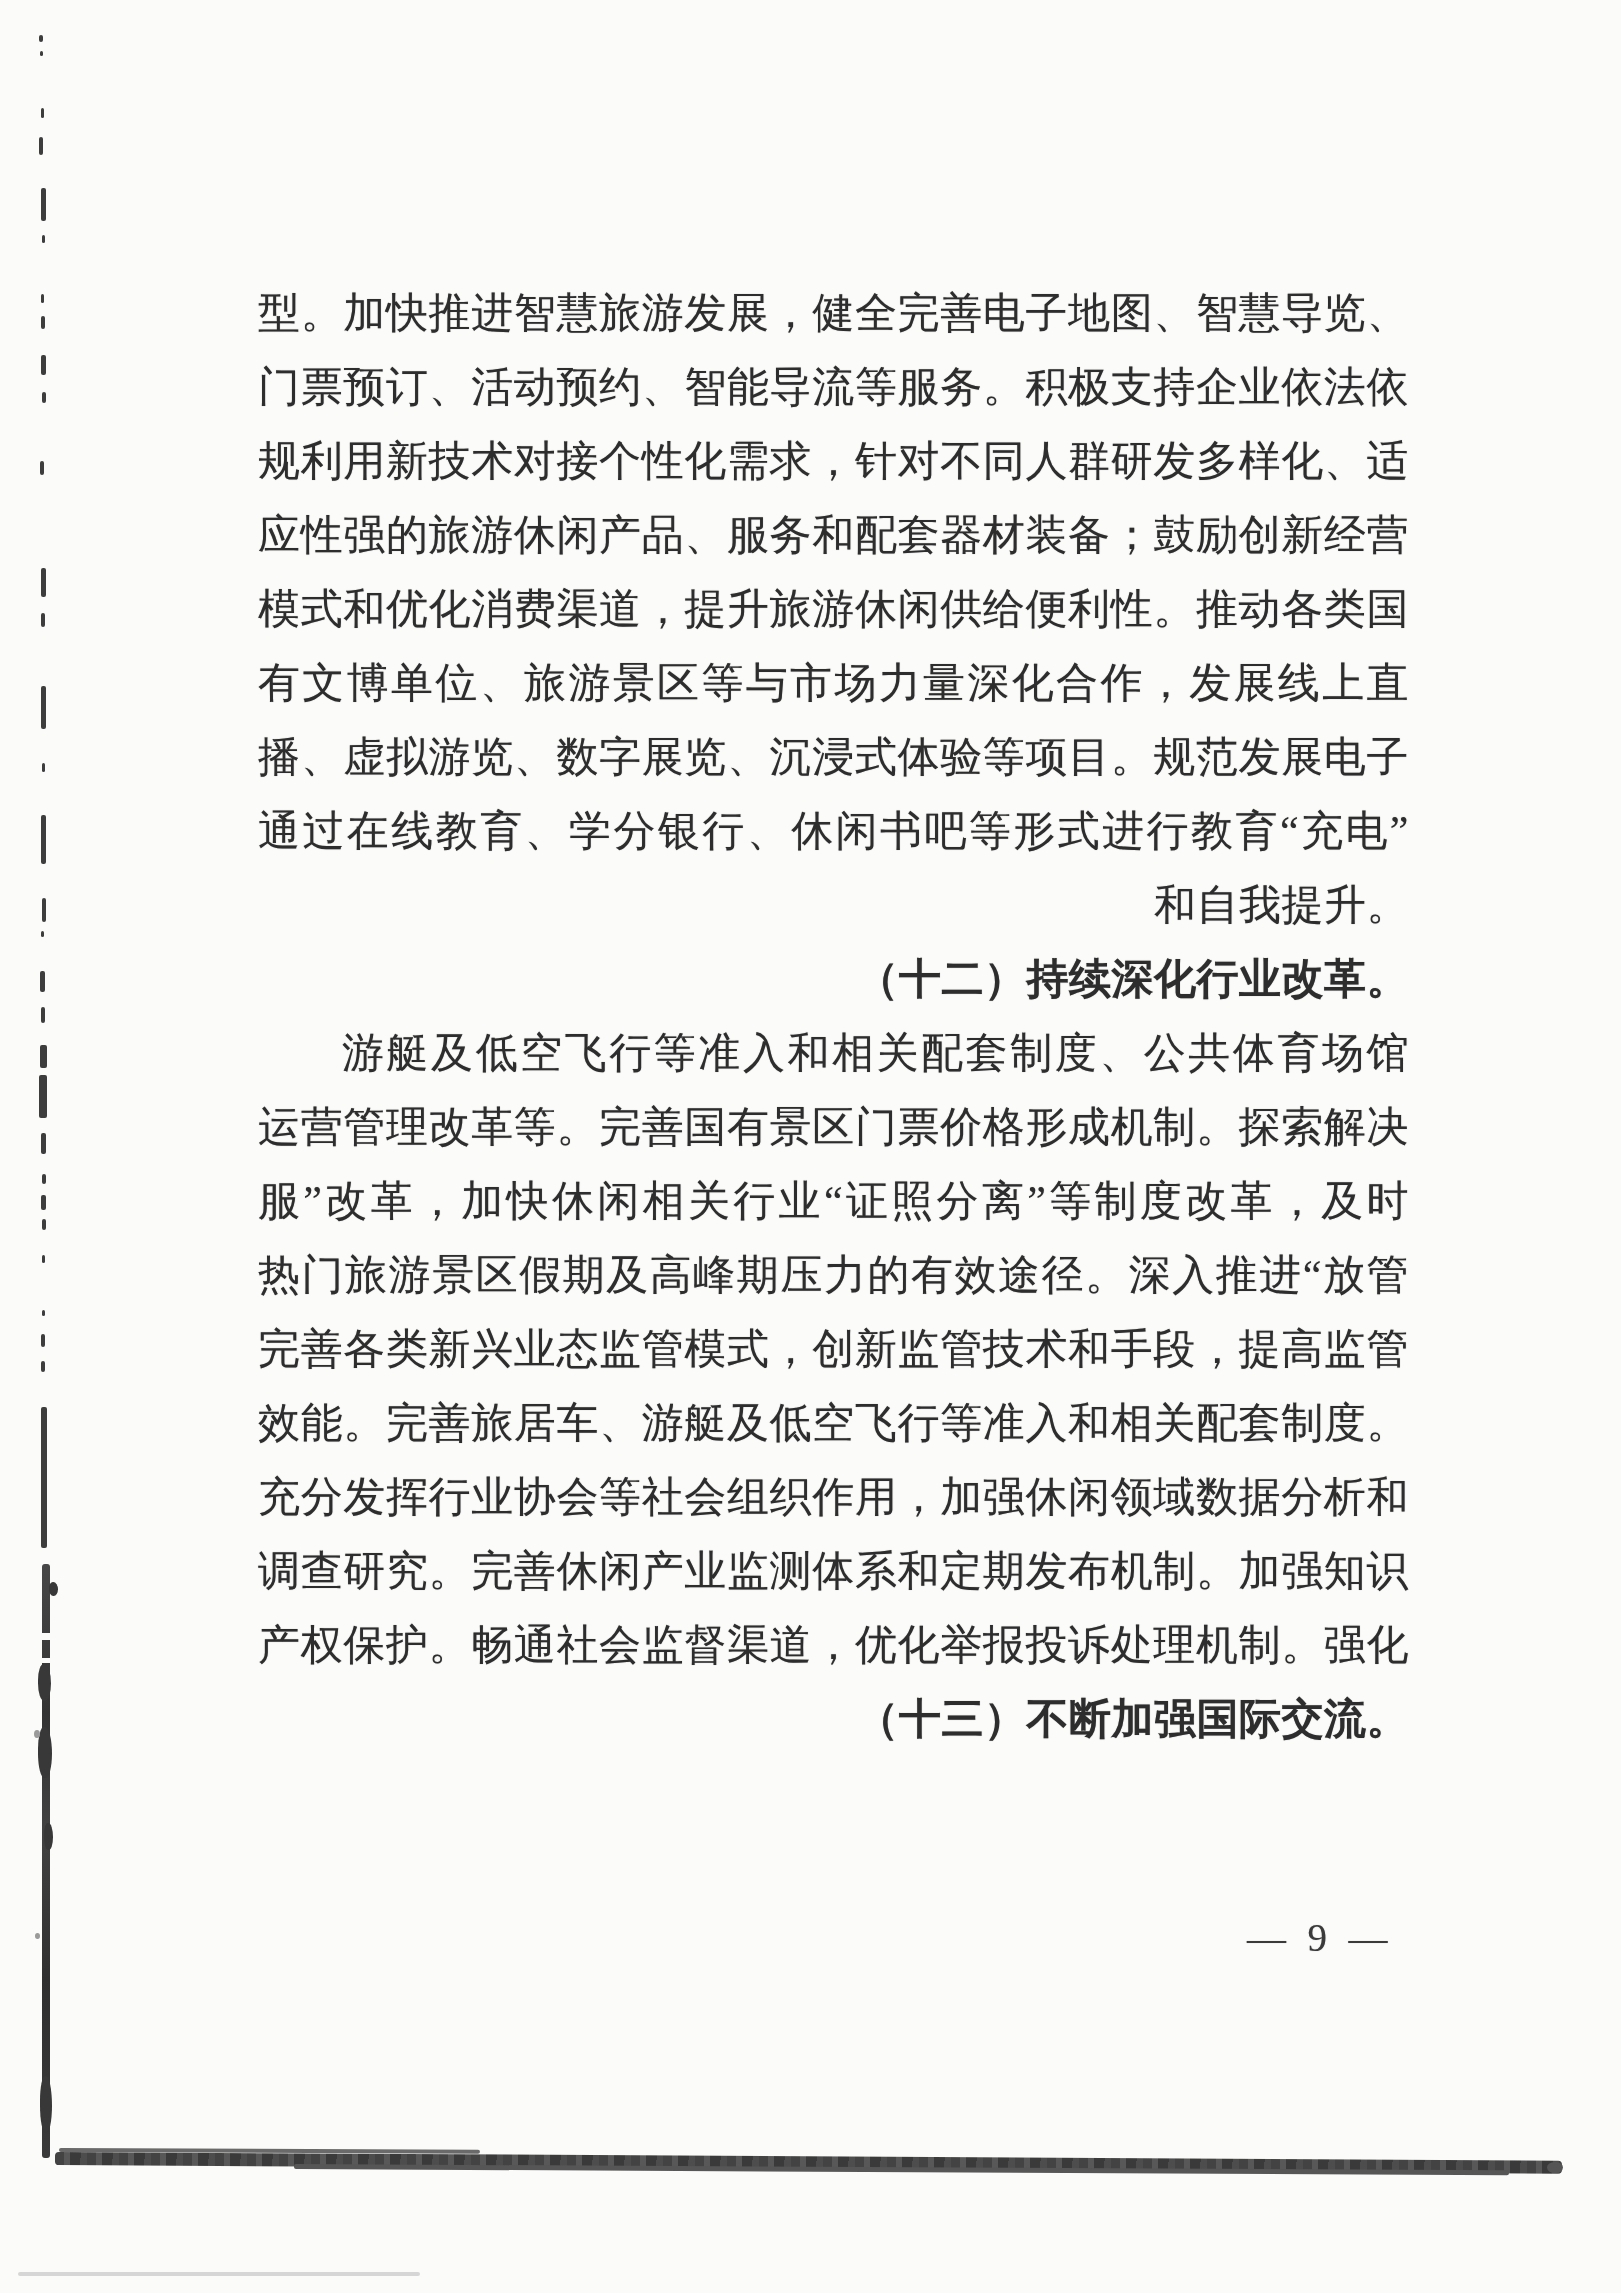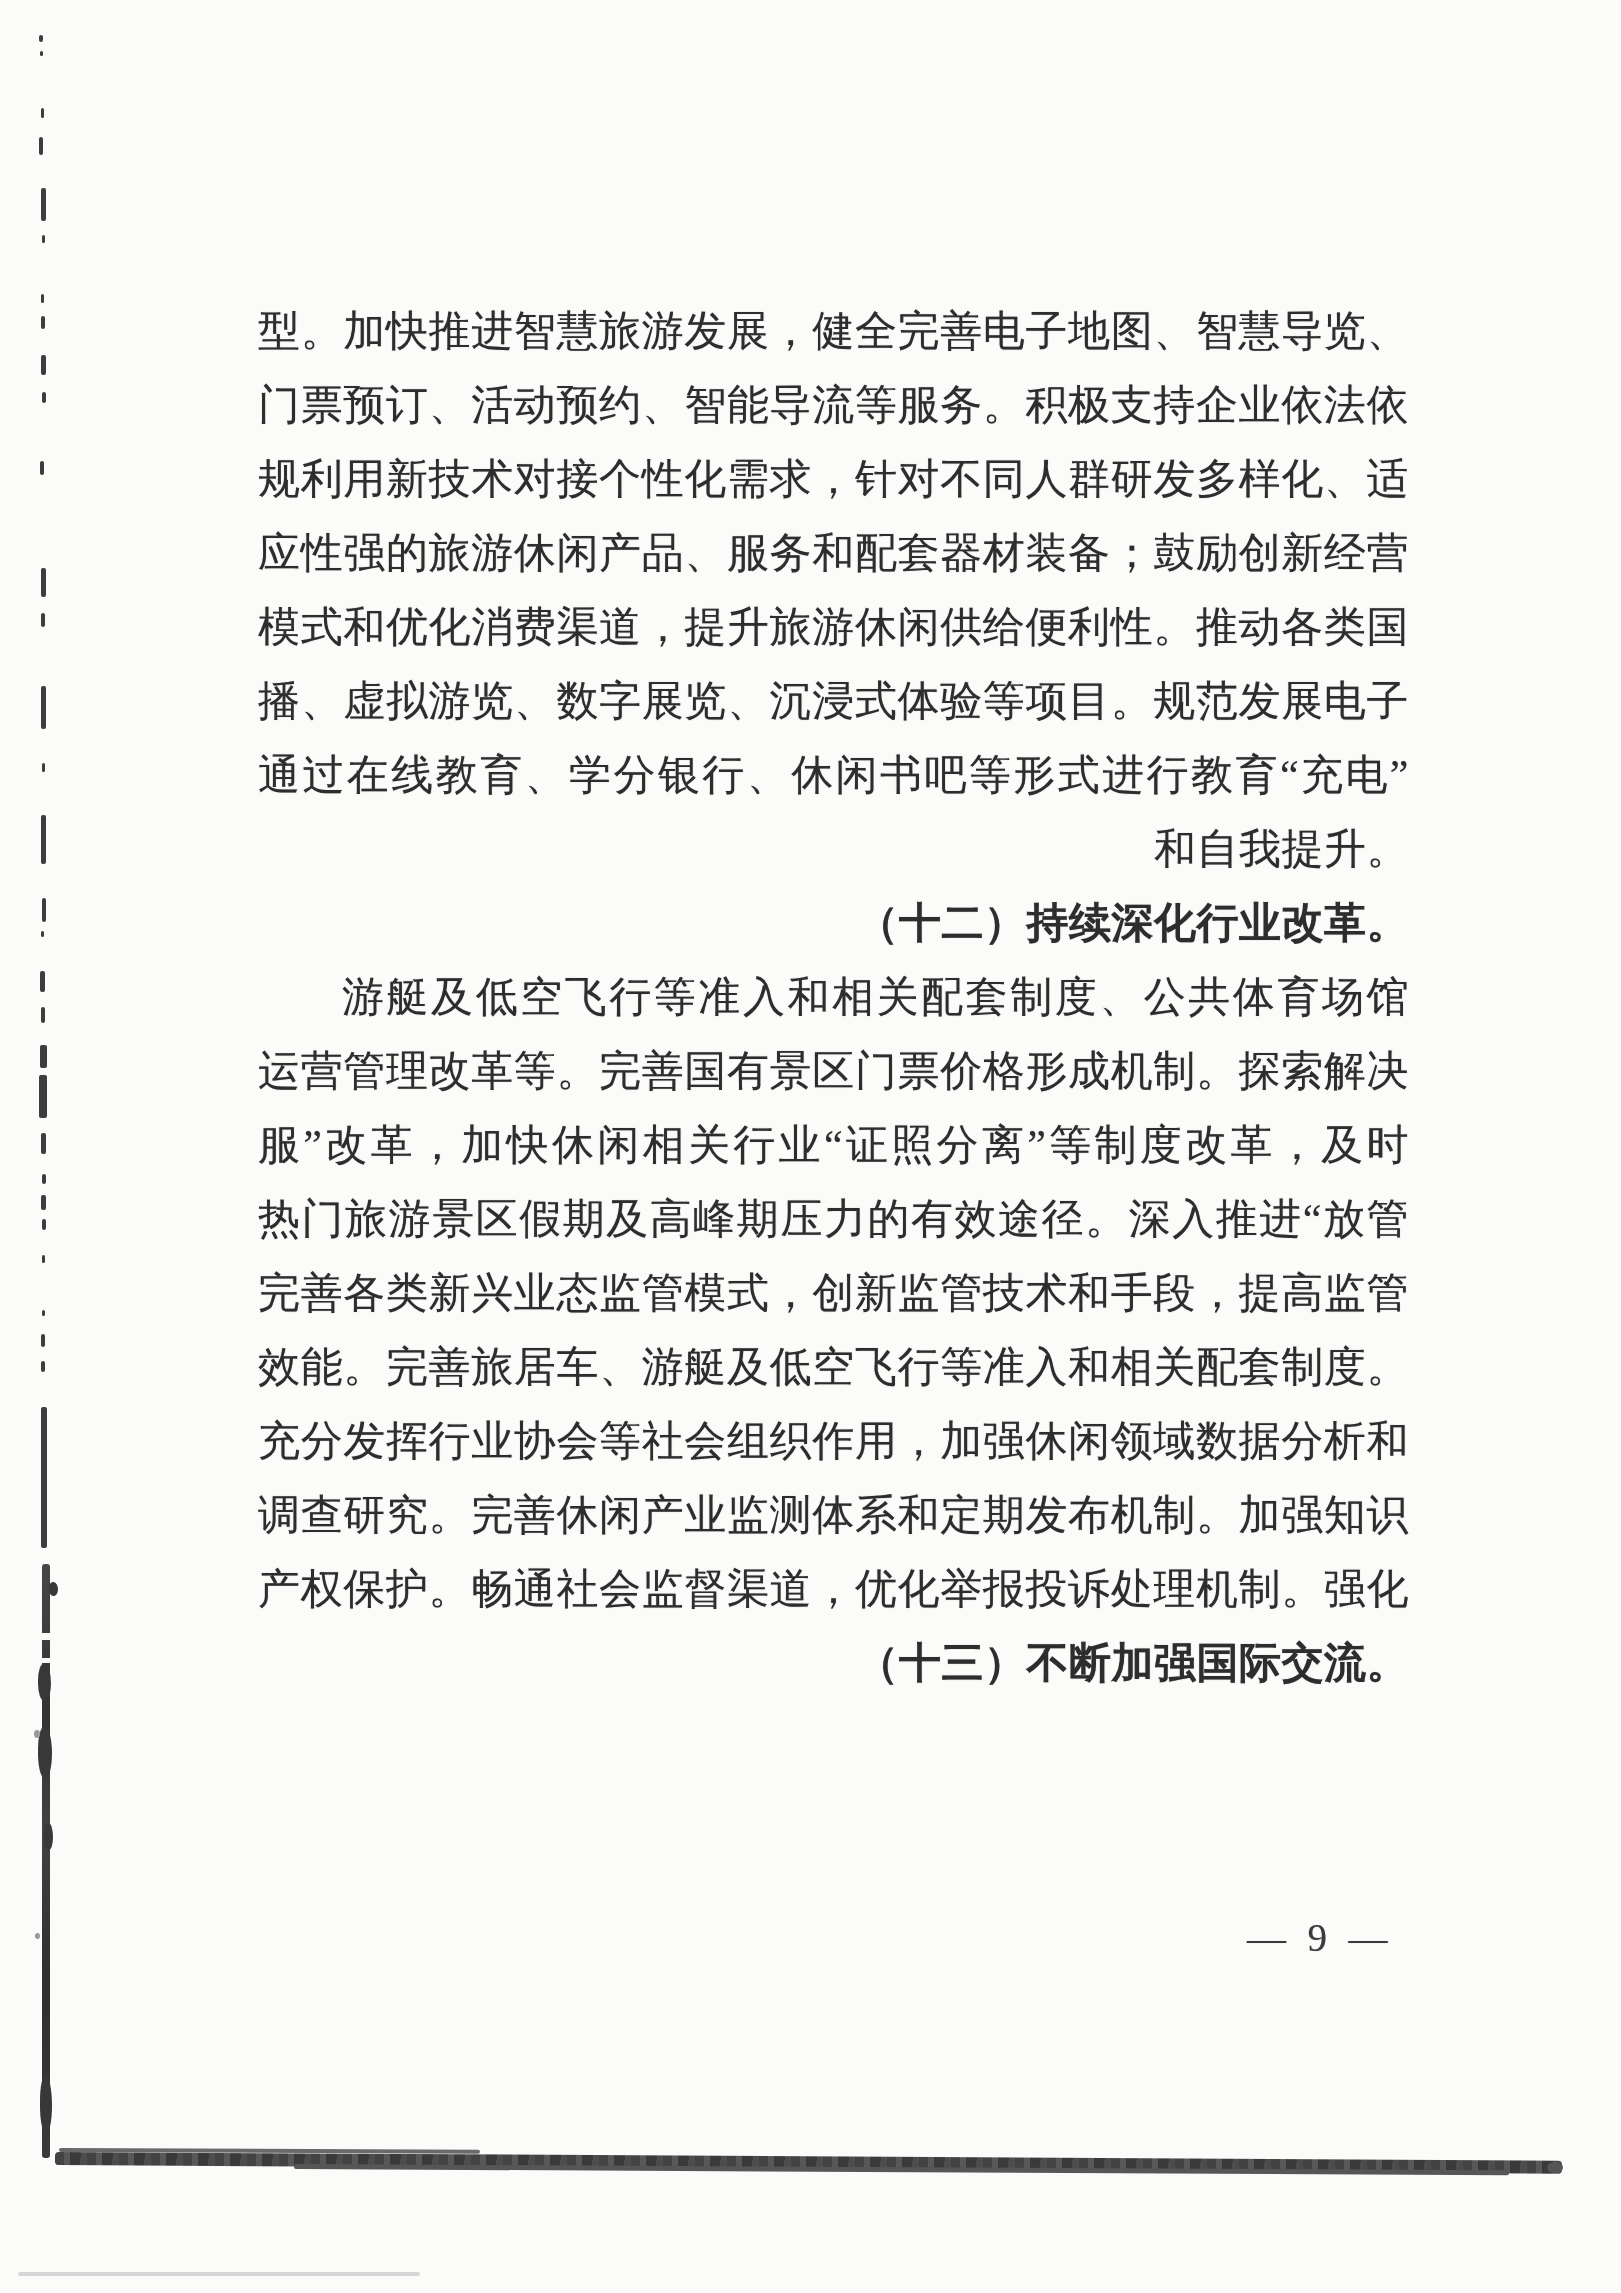--- a/index.html
+++ b/index.html
@@ -6,21 +6,21 @@
   .page{
     position:relative;
     width:1621px;height:2294px;
     background:var(--paper,#fbfbfa);
     color:var(--ink,#2d2d2d);
     overflow:hidden;
     font-family:"Liberation Serif","DejaVu Serif",serif;
   }
   .text-block{
     position:absolute;
-    left:258px;top:294px;
+    left:258px;top:276px;
     width:1151px;
   }
   .line{
     box-sizing:border-box;
     width:100%;
     height:74px;
     line-height:74px;
     font-size:42px;
     letter-spacing:0.5px;
     white-space:nowrap;
@@ -117,20 +117,21 @@
 <body>
 
 <div class="page">
 
   <div class="text-block">
       <div class="line justify">型。加快推进智慧旅游发展，健全完善电子地图、智慧导览、</div>
       <div class="line justify">门票预订、活动预约、智能导流等服务。积极支持企业依法依</div>
       <div class="line justify">规利用新技术对接个性化需求，针对不同人群研发多样化、适</div>
       <div class="line justify">应性强的旅游休闲产品、服务和配套器材装备；鼓励创新经营</div>
       <div class="line justify">模式和优化消费渠道，提升旅游休闲供给便利性。推动各类国</div>
+      <div class="line justify">有文博单位、旅游景区等与市场力量深化合作，发展线上直</div>
       <div class="line justify">播、虚拟游览、数字展览、沉浸式体验等项目。规范发展电子</div>
       <div class="line justify">通过在线教育、学分银行、休闲书吧等形式进行教育“充电”</div>
       <div class="line">和自我提升。</div>
       <div class="line bold" style="padding-left: 2em;">（十二）持续深化行业改革。</div>
       <div class="line justify" style="padding-left: 2em;">游艇及低空飞行等准入和相关配套制度、公共体育场馆</div>
       <div class="line justify">运营管理改革等。完善国有景区门票价格形成机制。探索解决</div>
       <div class="line justify">服”改革，加快休闲相关行业“证照分离”等制度改革，及时</div>
       <div class="line justify">热门旅游景区假期及高峰期压力的有效途径。深入推进“放管</div>
       <div class="line justify">完善各类新兴业态监管模式，创新监管技术和手段，提高监管</div>
       <div class="line justify">效能。完善旅居车、游艇及低空飞行等准入和相关配套制度。</div>

